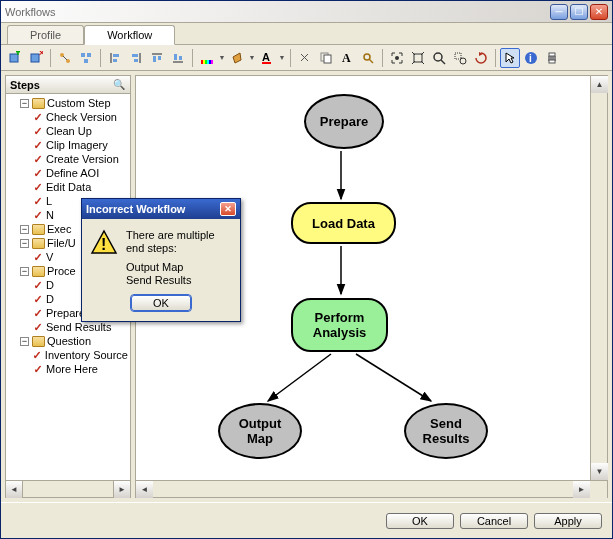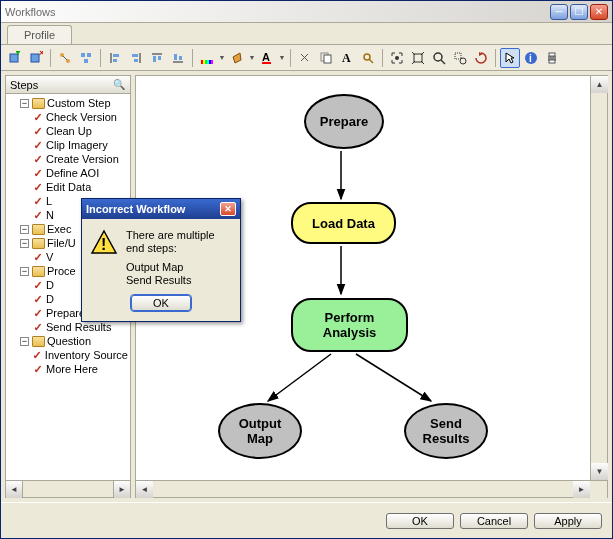--- a/index.html
+++ b/index.html
@@ -44,21 +44,21 @@
   .winbtn.close { background: linear-gradient(#f5a090, #d64a2a); border-color: #a02010; }
   .tabs {
     height: 22px;
     display: flex;
     align-items: flex-end;
     padding: 4px 6px 0 6px;
     border-bottom: 1px solid #aca899;
     gap: 0;
   }
   .tab {
-    padding: 3px 16px;
+    padding: 3px 22px;
     border: 1px solid #aca899;
     border-bottom: none;
     border-top-left-radius: 3px;
     border-top-right-radius: 3px;
     background: #ece9d8;
     font-size: 11px;
     cursor: pointer;
     position: relative;
   }
   .tab.active {
@@ -110,20 +110,21 @@
     background: #fff;
   }
   .sidehdr {
     height: 18px;
     background: linear-gradient(#fdfdfd, #e0ddd0);
     border-bottom: 1px solid #aca899;
     display: flex;
     align-items: center;
     padding: 0 4px;
     font-size: 11px;
+    font-weight: bold;
   }
   .sidehdr .sp { flex: 1; }
   .filterbox {
     height: 18px;
     border-bottom: 1px solid #aca899;
   }
   .filterbox input {
     width: 100%; height: 100%;
     border: none;
     font-size: 11px;
@@ -297,20 +298,21 @@
     <span class="title">Workflows</span>
     <div class="winbtns">
       <div class="winbtn">─</div>
       <div class="winbtn">☐</div>
       <div class="winbtn close">✕</div>
     </div>
   </div>
 
   <div class="tabs">
     <div class="tab inactive">Profile</div>
+    <div class="tab active">Workflow</div>
   </div>
 
   <div class="toolbar">
     <div class="tbtn">
         <svg width="14" height="14">
           <rect x="2" y="3" width="8" height="8" fill="#6aa0e0" stroke="#2050a0"></rect>
           <rect x="8" y="0" width="4" height="1.5" fill="#0a0"></rect>
           <rect x="9.2" y="-1" width="1.5" height="4" fill="#0a0" transform="translate(0,1)"></rect>
         </svg>
       </div>
@@ -615,21 +617,21 @@
             <line x1="205" y1="170" x2="205" y2="218" stroke="#000" stroke-width="1.5" marker-end="url(#ah)"></line>
             <line x1="195" y1="278" x2="132" y2="325" stroke="#000" stroke-width="1.5" marker-end="url(#ah)"></line>
             <line x1="220" y1="278" x2="295" y2="325" stroke="#000" stroke-width="1.5" marker-end="url(#ah)"></line>
           </svg>
           <div class="ellipse" style="left:168px;top:18px;width:80px;height:55px">
               <span>Prepare</span>
             </div>
           <div class="rrect" style="left:155px;top:126px;width:105px;height:42px;background:#fffb80">
               <span>Load Data</span>
             </div>
-          <div class="rrect" style="left:155px;top:222px;width:117px;height:54px;background:#99f099;white-space:pre-line"><span>Perform
+          <div class="rrect" style="left:155px;top:222px;width:97px;height:54px;background:#99f099;white-space:pre-line"><span>Perform
 Analysis</span></div>
           <div class="ellipse" style="left:82px;top:327px;width:84px;height:56px;white-space:pre-line"><span>Output
 Map</span></div>
           <div class="ellipse" style="left:268px;top:327px;width:84px;height:56px;white-space:pre-line"><span>Send
 Results</span></div>
         </div>
         <div class="canvas-scroll-v">
           <div class="cvarrow">▲</div>
           <div style="flex:1"></div>
           <div class="cvarrow">▼</div>

